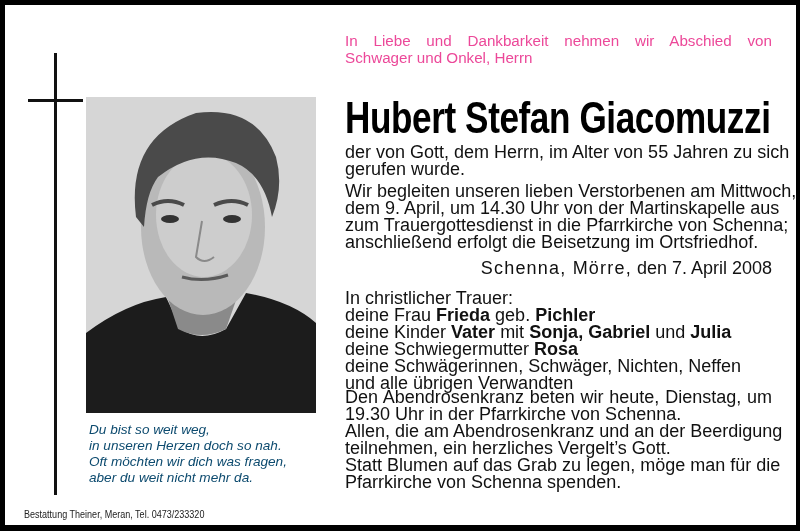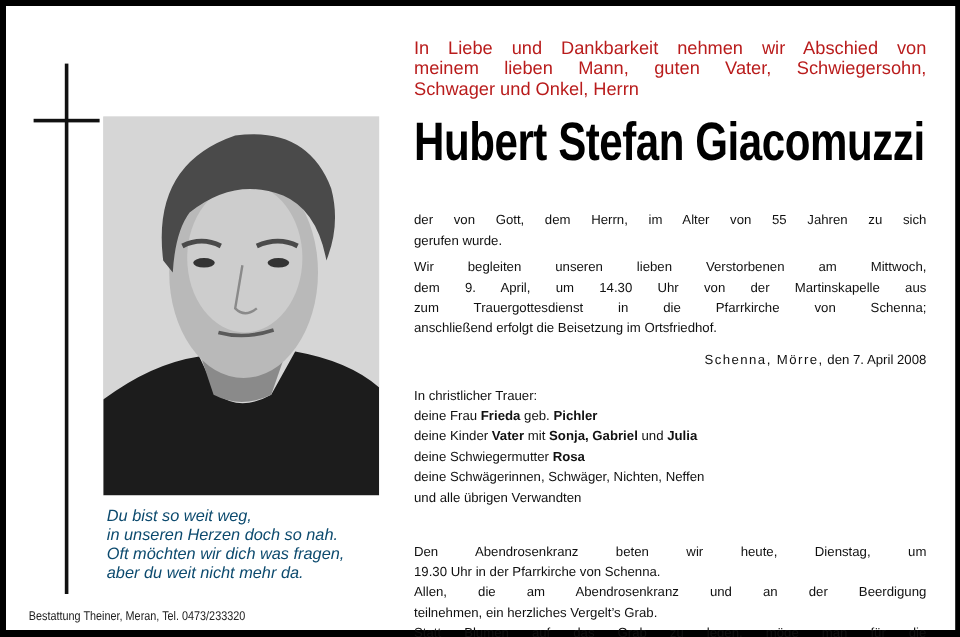--- a/index.html
+++ b/index.html
@@ -21,31 +21,31 @@
       font-style: italic; font-size: 13.6px; line-height: 16px; color: #0c4a6e;
     }
     .poem div { white-space: nowrap; }
     .undertaker {
       position: absolute; left: 19px; top: 503px;
       font-family: "Liberation Sans Narrow", "Liberation Sans", sans-serif;
       font-size: 10.5px; color: #222; transform: scaleX(0.86); transform-origin: left top; white-space: nowrap;
     }
     .text {
       position: absolute; left: 340px; top: 27px; width: 427px;
-      font-size: 15.2px; line-height: 17px; color: #b91c1c;
+      font-size: 15.2px; line-height: 17px; color: #ec4899;
     }
     .just { text-align: justify; text-align-last: justify; }
     .line { white-space: nowrap; }
     .name {
       position: absolute; left: 340px; top: 90px; width: 430px; height: 46px; overflow: visible;
       font-family: "Liberation Sans", sans-serif; font-weight: bold;
       font-size: 45px; line-height: 46px; letter-spacing: -0.5px;
       transform: scaleX(0.78); transform-origin: left top; white-space: nowrap; color: #000;
     }
-    .block { position: absolute; left: 340px; width: 427px; font-size: 11px; line-height: 17px; color: #111; margin-top: 32px; }
+    .block { position: absolute; left: 340px; width: 427px; font-size: 18px; line-height: 17px; color: #111; }
     .place { letter-spacing: 1.2px; }
     b { font-weight: bold; }
   </style>
 </head>
 <body>
 
 <div class="card">
 
   <div class="cross-v"></div>
   <div class="cross-h"></div>
@@ -79,21 +79,20 @@
     <div>Du bist so weit weg,</div>
     <div>in unseren Herzen doch so nah.</div>
     <div>Oft möchten wir dich was fragen,</div>
     <div>aber du weit nicht mehr da.</div>
   </div>
 
   <div class="undertaker">Bestattung Theiner, Meran, Tel. 0473/233320</div>
 
   <div class="text">
     <div class="just line">In Liebe und Dankbarkeit nehmen wir Abschied von</div>
-    <div class="just line">meinem lieben Mann, guten Vater, Schwiegersohn,</div>
     <div class="line">Schwager und Onkel, Herrn</div>
   </div>
 
   <div class="name">Hubert Stefan Giacomuzzi</div>
 
   <div class="block" style="top:139px;">
     <div class="just line">der von Gott, dem Herrn, im Alter von 55 Jahren zu sich</div>
     <div class="line">gerufen wurde.</div>
   </div>
 
@@ -117,22 +116,22 @@
     <div class="line">
       <span>deine Kinder </span><b>Vater</b><span> mit </span><b>Sonja, Gabriel</b><span> und </span><b>Julia</b>
     </div>
     <div class="line">
       <span>deine Schwiegermutter </span><b>Rosa</b>
     </div>
     <div class="line">deine Schwägerinnen, Schwäger, Nichten, Neffen</div>
     <div class="line">und alle übrigen Verwandten</div>
   </div>
 
-  <div class="block" style="top:415px;">
+  <div class="block" style="top:384px;">
     <div class="just line">Den Abendrosenkranz beten wir heute, Dienstag, um</div>
     <div class="line">19.30 Uhr in der Pfarrkirche von Schenna.</div>
     <div class="just line">Allen, die am Abendrosenkranz und an der Beerdigung</div>
-    <div class="line">teilnehmen, ein herzliches Vergelt’s Grab.</div>
+    <div class="line">teilnehmen, ein herzliches Vergelt’s Gott.</div>
     <div class="just line">Statt Blumen auf das Grab zu legen, möge man für die</div>
     <div class="line">Pfarrkirche von Schenna spenden.</div>
   </div>
 
 </div>
 
 </body></html>

